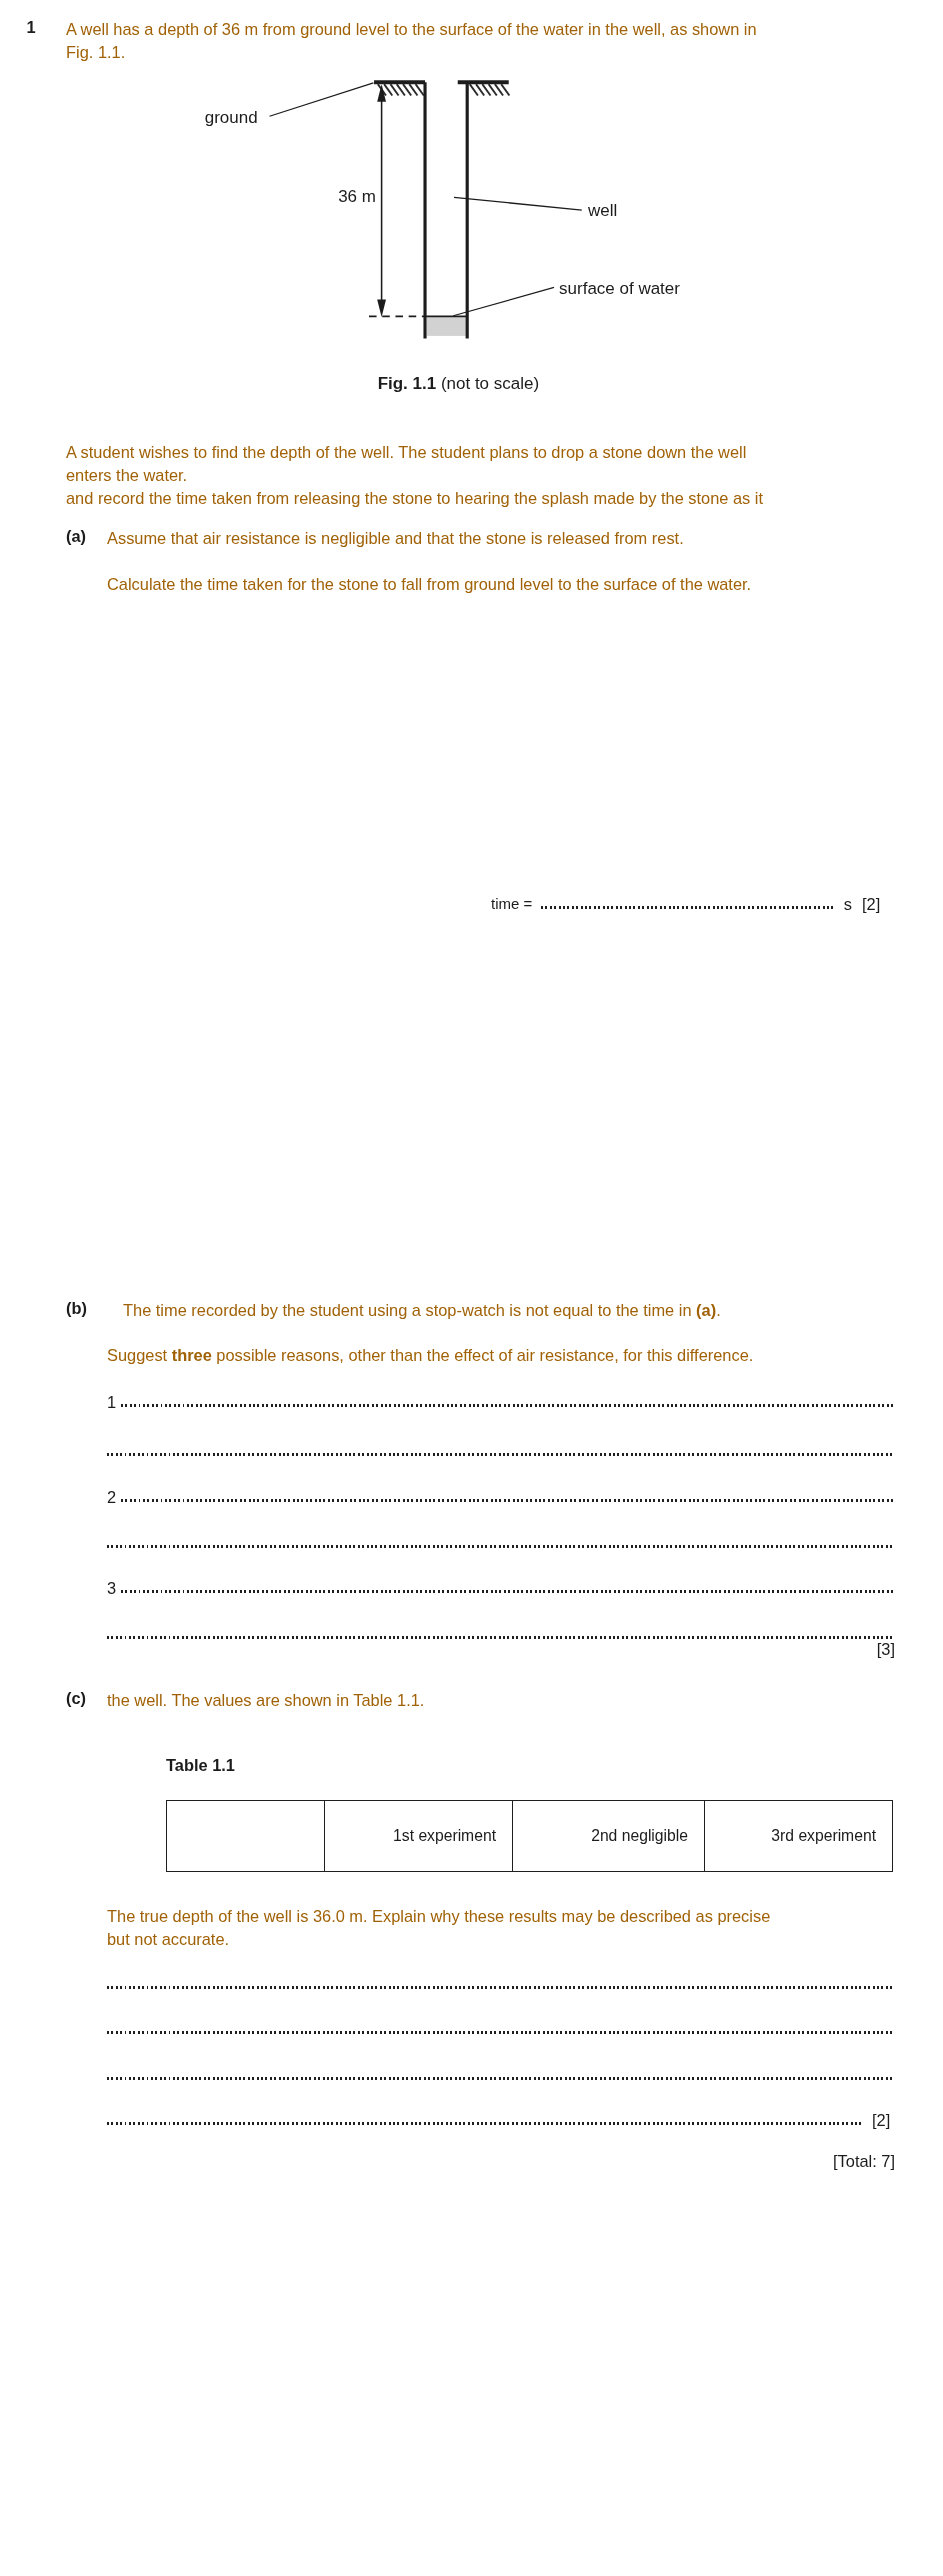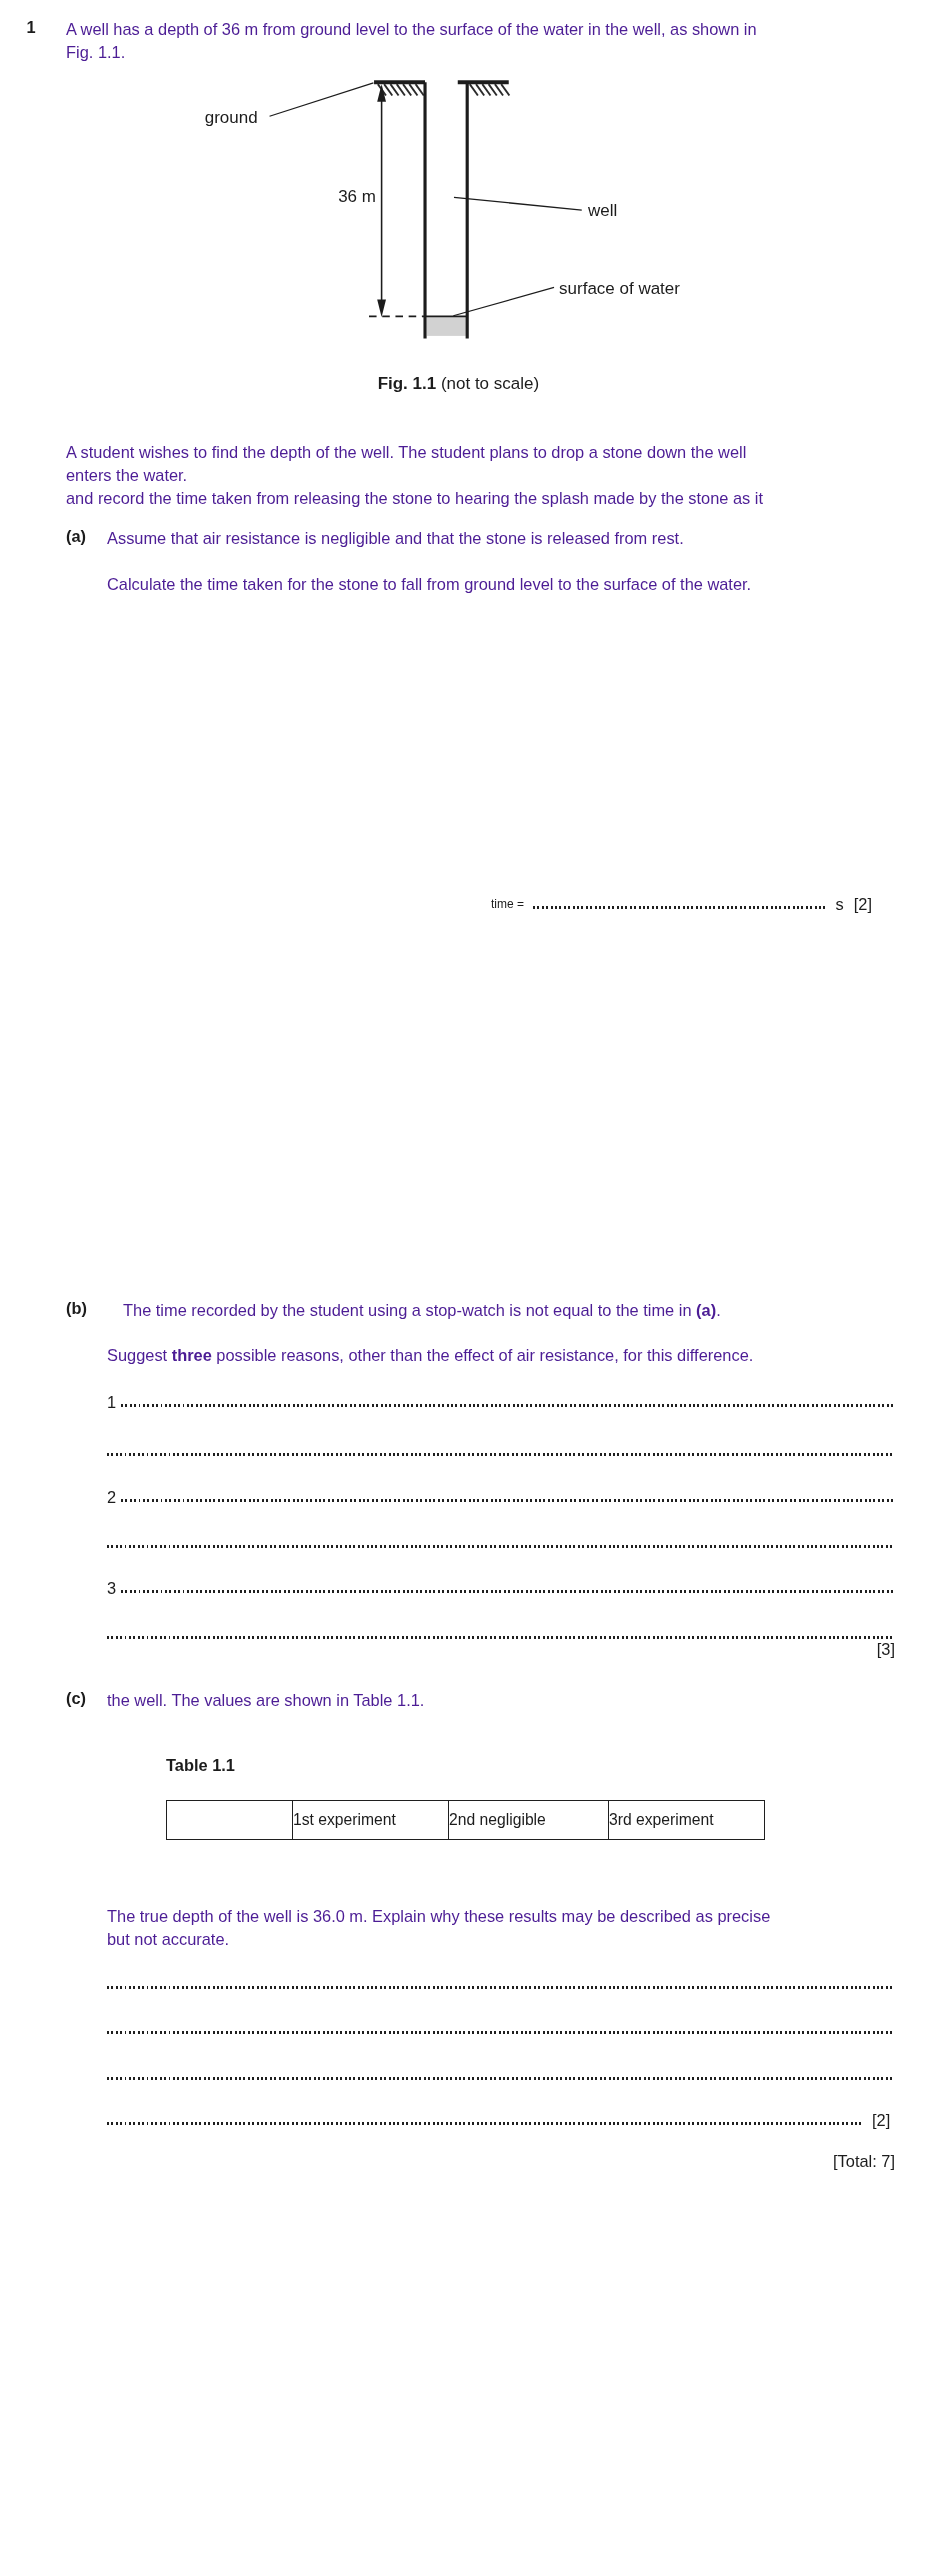--- a/index.html
+++ b/index.html
@@ -6,21 +6,21 @@
   .page{
     position:relative;
     width:944px;
     height:2576px;
     background:#ffffff;
     font-family:"Liberation Sans", sans-serif;
     color:#1c1c1c;
     overflow:hidden;
   }
   .abs{position:absolute;}
-  .body-text{font-size:16.4px;line-height:23px;color:#4c1d95;}
+  .body-text{font-size:16.4px;line-height:23px;color:#a16207;}
   .bold{font-weight:bold;}
   .qnum{font-size:16.4px;font-weight:bold;}
   .part-label{font-size:16.4px;font-weight:bold;}
   
   .ans-row{
     position:absolute;
     left:107px;
     width:788px;
     height:19px;
     display:flex;
@@ -36,41 +36,41 @@
   .marks{font-size:16.4px;}
   .time-row{
     position:absolute;
     left:491px;
     top:893px;
     width:409px;
     height:19px;
     display:flex;
     align-items:flex-end;
   }
-  .time-label{font-size:12px;line-height:16.4px;margin-right:8.8px;}
+  .time-label{font-size:15px;line-height:16.4px;margin-right:8.8px;}
   .time-dots{width:294px;height:2.5px;margin-bottom:3.1px;
     background-image:repeating-linear-gradient(to right,#1f1f1f 0 1.9px,transparent 1.9px 4.4px);}
   .time-unit{font-size:16.4px;line-height:16.4px;margin-left:8.8px;}
   .time-marks{font-size:16.4px;line-height:16.4px;margin-left:10px;}
   
   .res-table{
     position:absolute;
     left:166px;
     top:1800px;
     border-collapse:collapse;
     table-layout:fixed;
     font-size:15.7px;
     color:#1c1c1c;
   }
   .res-table td{
     border:1.3px solid #1f1f1f;
-    text-align:left;
+    text-align:right;
     vertical-align:middle;
     height:38px;
-    padding:0;
+    padding:16px;
   }
   .table-title{font-size:16.4px;font-weight:bold;text-align:left;}
   svg text{font-family:"Liberation Sans", sans-serif;fill:#1c1c1c;}
 </style>
 </head>
 <body>
 
 <div class="page">
 
   <div class="abs qnum" style="left:26.4px;top:17.6px;">1</div>

